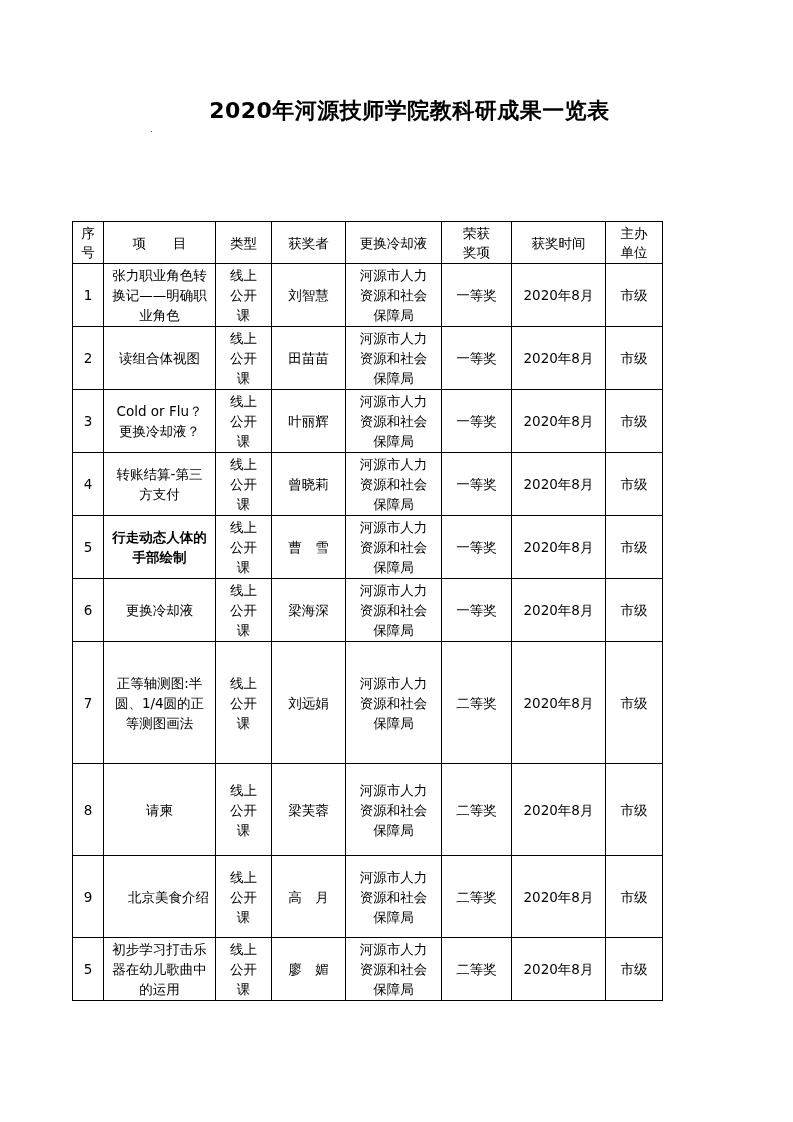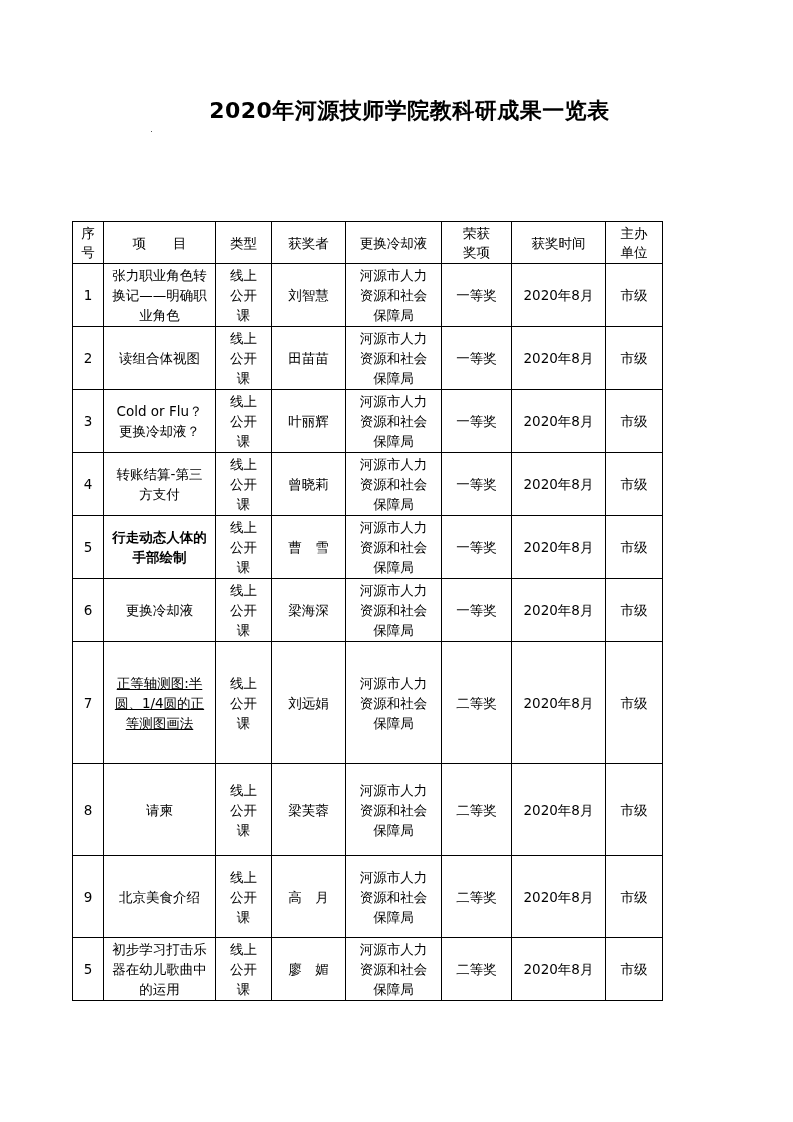--- a/index.html
+++ b/index.html
@@ -98,41 +98,41 @@
         <td style="padding: 0px 6px;">更换冷却液</td>
         <td style="padding: 0px 14px;">线上公开课</td>
         <td>梁海深</td>
         <td style="padding: 0px 12px;">河源市人力资源和社会保障局</td>
         <td>一等奖</td>
         <td>2020年8月</td>
         <td>市级</td>
       </tr>
       <tr style="height: 122px;">
         <td class="num">7</td>
-        <td style="padding: 0px 6px; text-decoration: underline;">正等轴测图:半圆、1/4圆的正等测图画法</td>
+        <td style="padding: 0px 6px;">正等轴测图:半圆、1/4圆的正等测图画法</td>
         <td style="padding: 0px 14px;">线上公开课</td>
         <td>刘远娟</td>
         <td style="padding: 0px 12px;">河源市人力资源和社会保障局</td>
         <td>二等奖</td>
         <td>2020年8月</td>
         <td>市级</td>
       </tr>
       <tr style="height: 92px;">
         <td class="num">8</td>
         <td style="padding: 0px 6px;">请柬</td>
         <td style="padding: 0px 14px;">线上公开课</td>
         <td>梁芙蓉</td>
         <td style="padding: 0px 12px;">河源市人力资源和社会保障局</td>
         <td>二等奖</td>
         <td>2020年8月</td>
         <td>市级</td>
       </tr>
       <tr style="height: 82px;">
         <td class="num">9</td>
-        <td style="padding: 0px 6px;">北京美食介绍</td>
+        <td style="padding: 0px 6px; text-align: right;">北京美食介绍</td>
         <td style="padding: 0px 14px;">线上公开课</td>
         <td>高　月</td>
         <td style="padding: 0px 12px;">河源市人力资源和社会保障局</td>
         <td>二等奖</td>
         <td>2020年8月</td>
         <td>市级</td>
       </tr>
       <tr style="height: 63px;">
         <td class="num">5</td>
         <td style="padding: 0px 6px;">初步学习打击乐器在幼儿歌曲中的运用</td>

